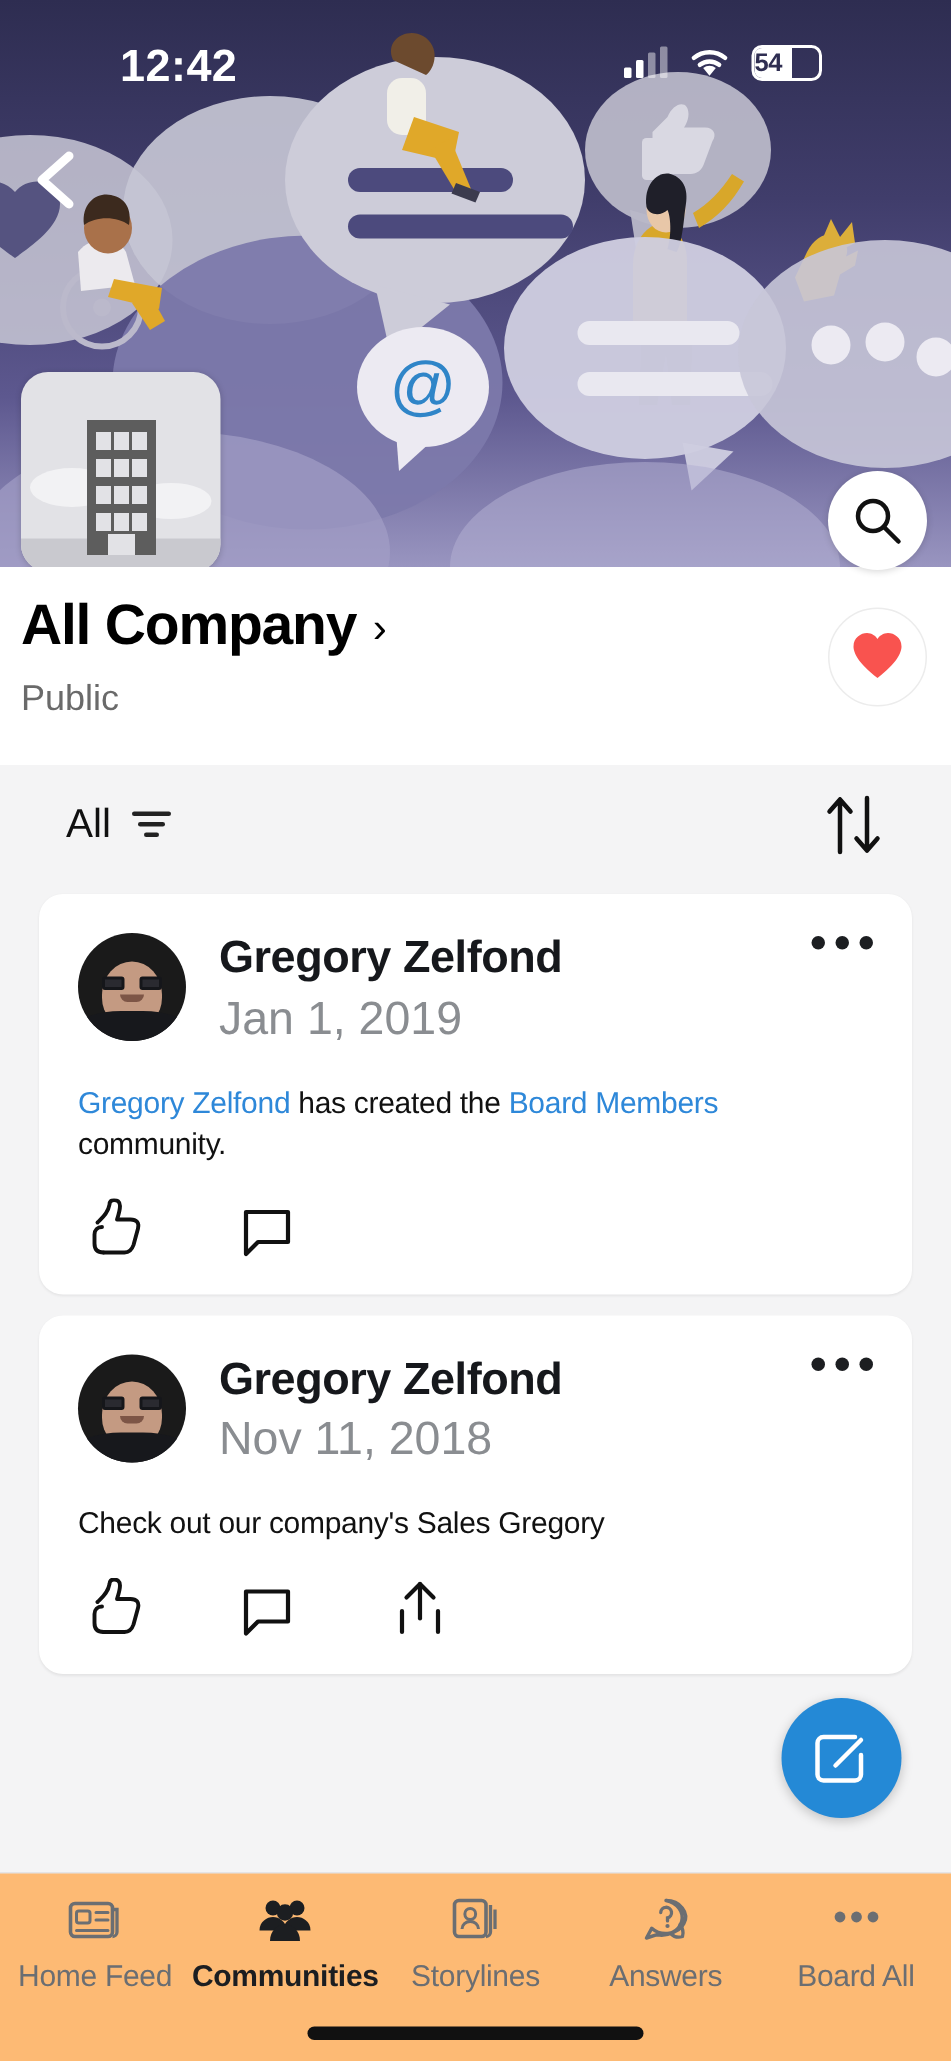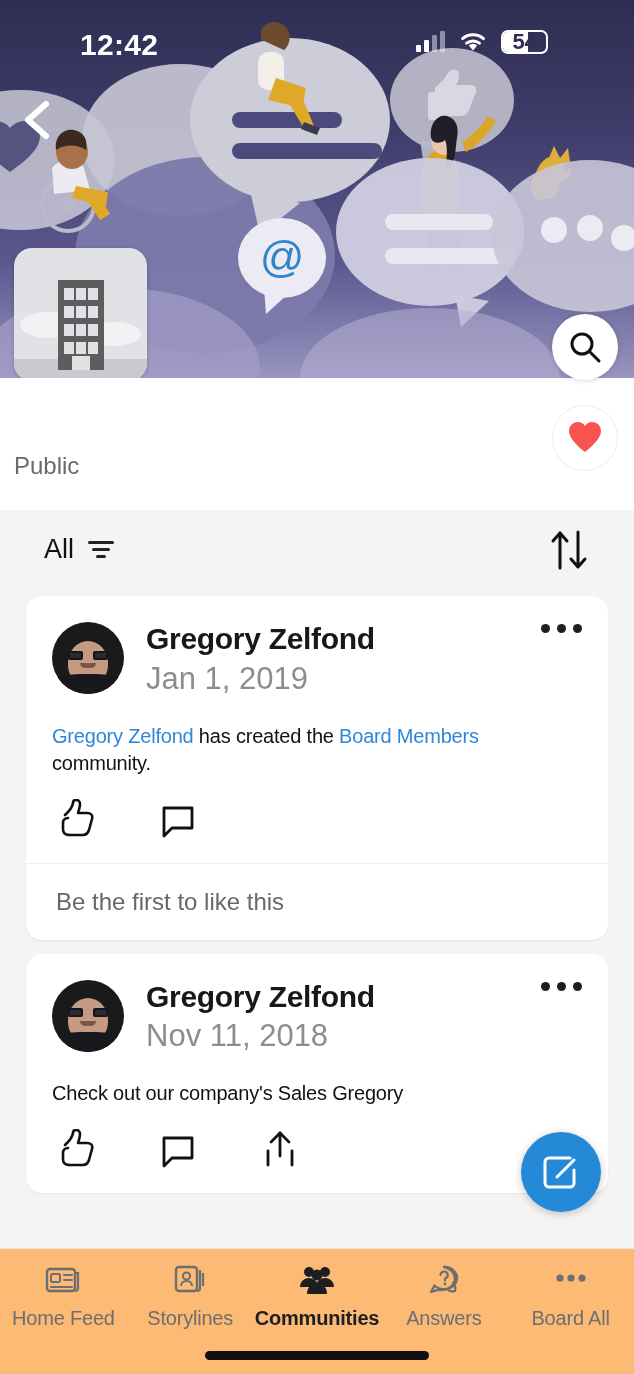--- a/index.html
+++ b/index.html
@@ -34,22 +34,22 @@
   .batt {
     position:relative; width:47px; height:24px; border:2px solid #fff; border-radius:7px;
     display:flex; align-items:center; overflow:hidden; background:transparent;
   }
   .batt::after{
     content:""; position:absolute; right:-6px; top:7px; width:3px; height:9px;
     background:rgba(255,255,255,.6); border-radius:0 2px 2px 0;
   }
   .batt .fill{ position:absolute; left:0; top:0; bottom:0; width:58%; background:#fff; }
   .batt .num{
-    position:relative; z-index:2; width:100%; text-align:center;
-    font-size:22px; font-weight:700; color:#2f2e52; letter-spacing:-.3px;
+    position:relative; z-index:2; width:100%; text-align:left;
+    font-size:17px; font-weight:700; color:#2f2e52; letter-spacing:-.3px;
   }
   .back-chev {
     position:absolute; left:12px; top:94px; width:52px; height:52px; z-index:25; cursor:pointer;
   }
 
   
   .comm-tile {
     position:absolute; left:14px; top:248px; width:133px; height:133px; z-index:20;
     background:#e2e2e6; border-radius:18px; overflow:hidden;
     box-shadow:0 1px 4px rgba(0,0,0,.18);
@@ -274,20 +274,24 @@
       <path d="M21.5 21.5 L31 31" stroke="#111" stroke-width="3" stroke-linecap="round"></path>
     </svg>
   </div>
   <div class="circ-btn" id="fav-btn">
     <svg width="34" height="32" viewBox="0 0 34 32">
       <path d="M17 30 C4 20 1 13 1 9 C1 3 6 0 10 0 c3 0 6 2 7 4 c1-2 4-4 7-4 c4 0 9 3 9 9 c0 4-3 11-16 21z" fill="#f9534f"></path>
     </svg>
   </div>
 
   <div class="head-info">
+    <div class="comm-title">
+      <span>All Company</span>
+      <span class="chev">›</span>
+    </div>
     <div class="comm-sub">Public</div>
   </div>
 
   <div class="feed">
 
     <div class="filterbar">
       <div class="filter-left">
         <span class="lbl">All</span>
         <span class="f-icon">
             <span></span>
@@ -333,21 +337,20 @@
             <path d="M13 36 h14 c3 0 5-2 6-5 l3-11 c1-4-1-6-5-6 h-9 c1-3 2-6 2-9 c0-3-2-4-4-4 c-2 0-3 1-3 3 c-1 6-5 9-8 12" stroke="#111" stroke-width="2.6" fill="none" stroke-linejoin="round" stroke-linecap="round"></path>
             <path d="M13 36 c-4 0-6-2-6-6 v-6 c0-3 2-5 5-5" stroke="#111" stroke-width="2.6" fill="none" stroke-linejoin="round" stroke-linecap="round"></path>
           </svg>
         </span>
         <span class="act">
           <svg width="40" height="40" viewBox="0 0 40 40">
             <path d="M6 9 h28 v20 h-20 l-8 8 z" stroke="#111" stroke-width="2.8" fill="none" stroke-linejoin="round"></path>
           </svg>
         </span>
       </div>
-      <div class="card-foot">Be the first to like this</div>
     </div>
 
     <div class="card">
       <div class="card-head">
         <div class="avatar">
           <span class="face"></span>
           <span class="mouth"></span>
           <span class="glasses">
               <b></b>
               <b></b>
@@ -403,50 +406,50 @@
           <svg width="36" height="32" viewBox="0 0 36 32">
             <rect x="2" y="5" width="28" height="22" rx="3" stroke="#6b6e72" stroke-width="2.4" fill="none"></rect>
             <rect x="6" y="10" width="9" height="8" rx="1.5" stroke="#6b6e72" stroke-width="2" fill="none"></rect>
             <path d="M19 11 h8 M19 16 h8 M6 23 h21" stroke="#6b6e72" stroke-width="2" stroke-linecap="round"></path>
             <path d="M30 9 h3 v15 a3 3 0 0 1-3 3" stroke="#6b6e72" stroke-width="2.2" fill="none"></path>
           </svg>
         </span>
         <span class="lbl">Home Feed</span>
       </div>
 
-      <div class="tab">
-        <span class="ico">
-          <svg width="34" height="32" viewBox="0 0 34 32">
-            <rect x="3" y="3" width="21" height="24" rx="3" stroke="#6b6e72" stroke-width="2.4" fill="none"></rect>
-            <circle cx="13.5" cy="12" r="3.6" stroke="#6b6e72" stroke-width="2" fill="none"></circle>
-            <path d="M8 22 c0-3 2.5-5 5.5-5 c3 0 5.5 2 5.5 5" stroke="#6b6e72" stroke-width="2" fill="none"></path>
-            <path d="M27 6 v18 a3 3 0 0 1-3 3" stroke="#6b6e72" stroke-width="2.2" fill="none"></path>
-            <path d="M30 9 v13" stroke="#6b6e72" stroke-width="2.2" fill="none"></path>
-          </svg>
-        </span>
-        <span class="lbl">Storylines</span>
-      </div>
-
       <div class="tab active">
         <span class="ico">
           <svg width="38" height="32" viewBox="0 0 38 32">
             <circle cx="11" cy="8" r="5" fill="#1c1e21"></circle>
             <circle cx="27" cy="8" r="5" fill="#1c1e21"></circle>
             <circle cx="19" cy="11" r="5.5" fill="#1c1e21"></circle>
             <path d="M2 23 c0-6 5-9 9-9 c4 0 9 3 9 9 z" fill="#1c1e21"></path>
             <path d="M18 23 c0-6 5-9 9-9 c4 0 9 3 9 9 z" fill="#1c1e21"></path>
             <path d="M9 30 c0-7 5-11 10-11 c5 0 10 4 10 11 z" fill="#1c1e21"></path>
           </svg>
         </span>
         <span class="lbl">Communities</span>
       </div>
 
       <div class="tab">
         <span class="ico">
           <svg width="34" height="32" viewBox="0 0 34 32">
+            <rect x="3" y="3" width="21" height="24" rx="3" stroke="#6b6e72" stroke-width="2.4" fill="none"></rect>
+            <circle cx="13.5" cy="12" r="3.6" stroke="#6b6e72" stroke-width="2" fill="none"></circle>
+            <path d="M8 22 c0-3 2.5-5 5.5-5 c3 0 5.5 2 5.5 5" stroke="#6b6e72" stroke-width="2" fill="none"></path>
+            <path d="M27 6 v18 a3 3 0 0 1-3 3" stroke="#6b6e72" stroke-width="2.2" fill="none"></path>
+            <path d="M30 9 v13" stroke="#6b6e72" stroke-width="2.2" fill="none"></path>
+          </svg>
+        </span>
+        <span class="lbl">Storylines</span>
+      </div>
+
+      <div class="tab">
+        <span class="ico">
+          <svg width="34" height="32" viewBox="0 0 34 32">
             <path d="M17 3 a13 11 0 1 1-9.5 18.5 L4 28 l7-2.2 A13 11 0 0 0 17 3z" stroke="#6b6e72" stroke-width="2.3" fill="none" stroke-linejoin="round"></path>
             <path d="M13.5 11 a3.6 3.6 0 1 1 4.5 3.6 v2" stroke="#6b6e72" stroke-width="2.2" fill="none" stroke-linecap="round"></path>
             <circle cx="18" cy="20" r="1.4" fill="#6b6e72"></circle>
             <path d="M26 18 c2 3 3 6 2 9 c-3 1-6 0-8-2" stroke="#6b6e72" stroke-width="2.2" fill="none" stroke-linejoin="round"></path>
           </svg>
         </span>
         <span class="lbl">Answers</span>
       </div>
 
       <div class="tab">

